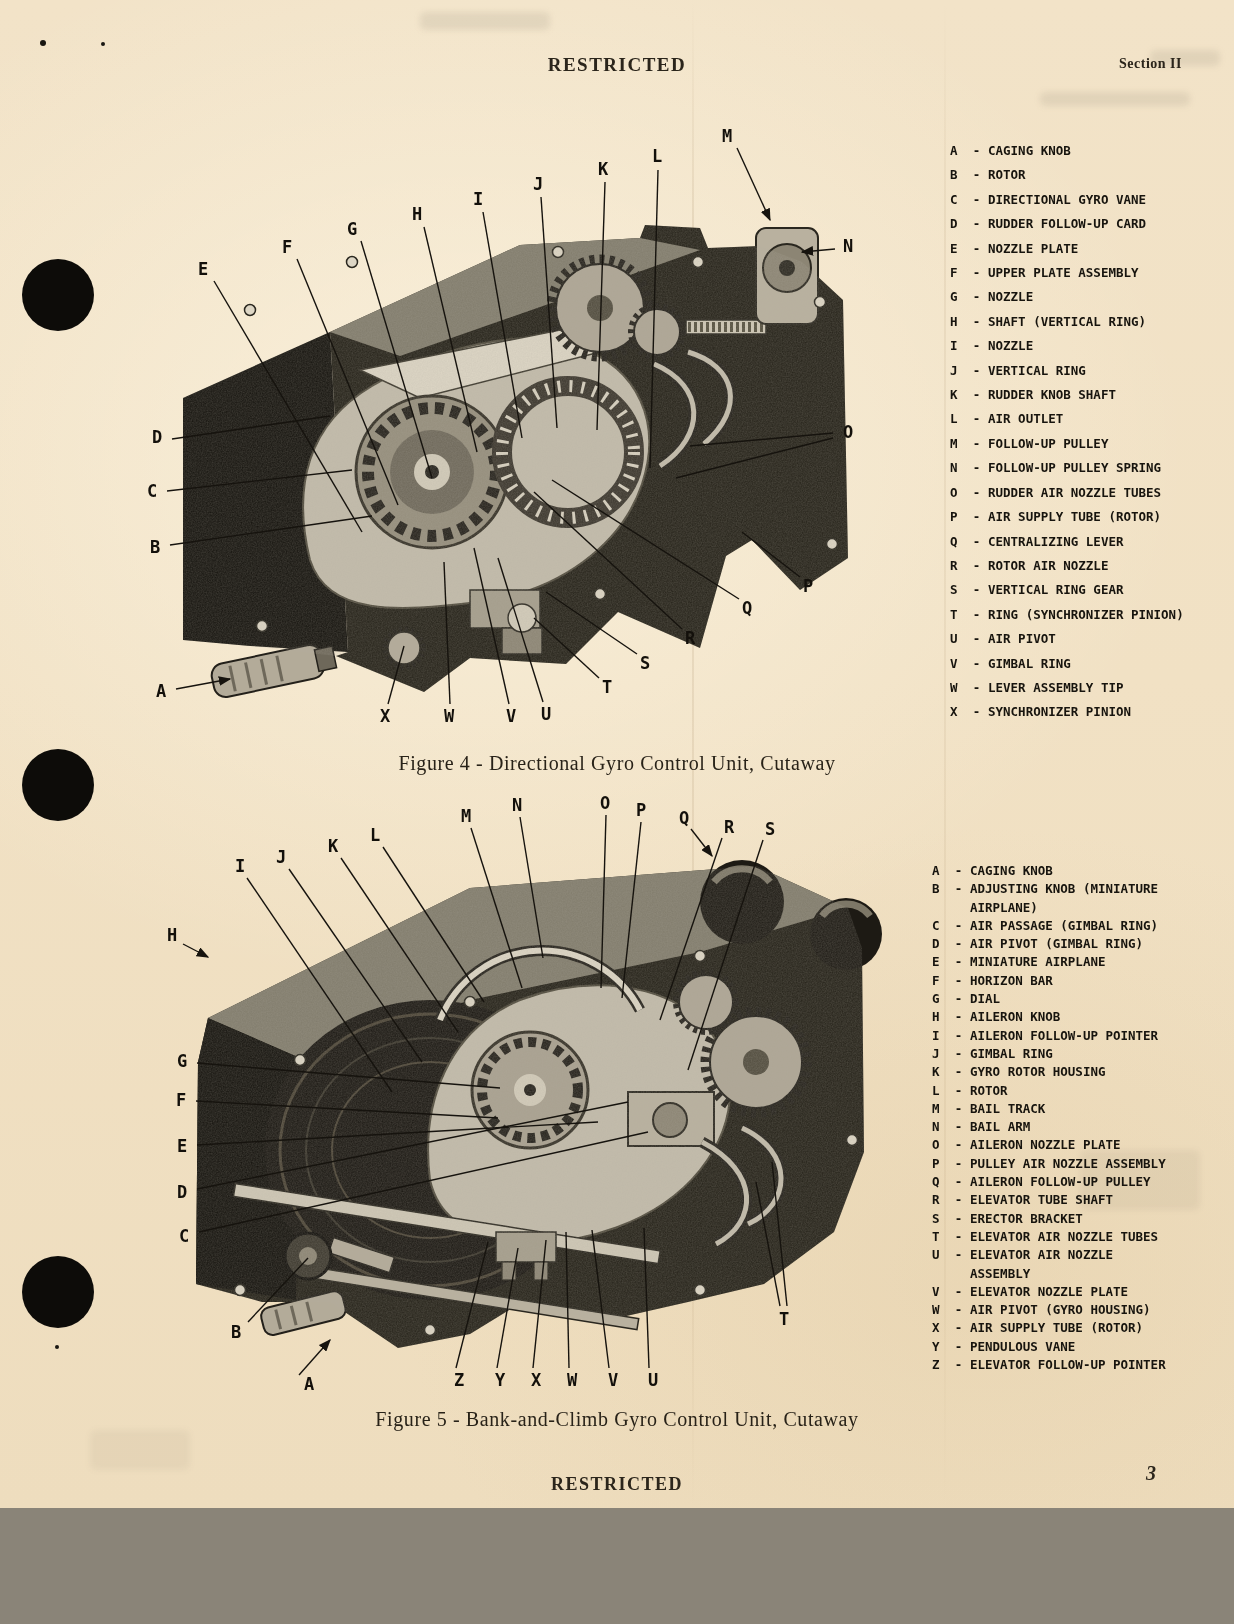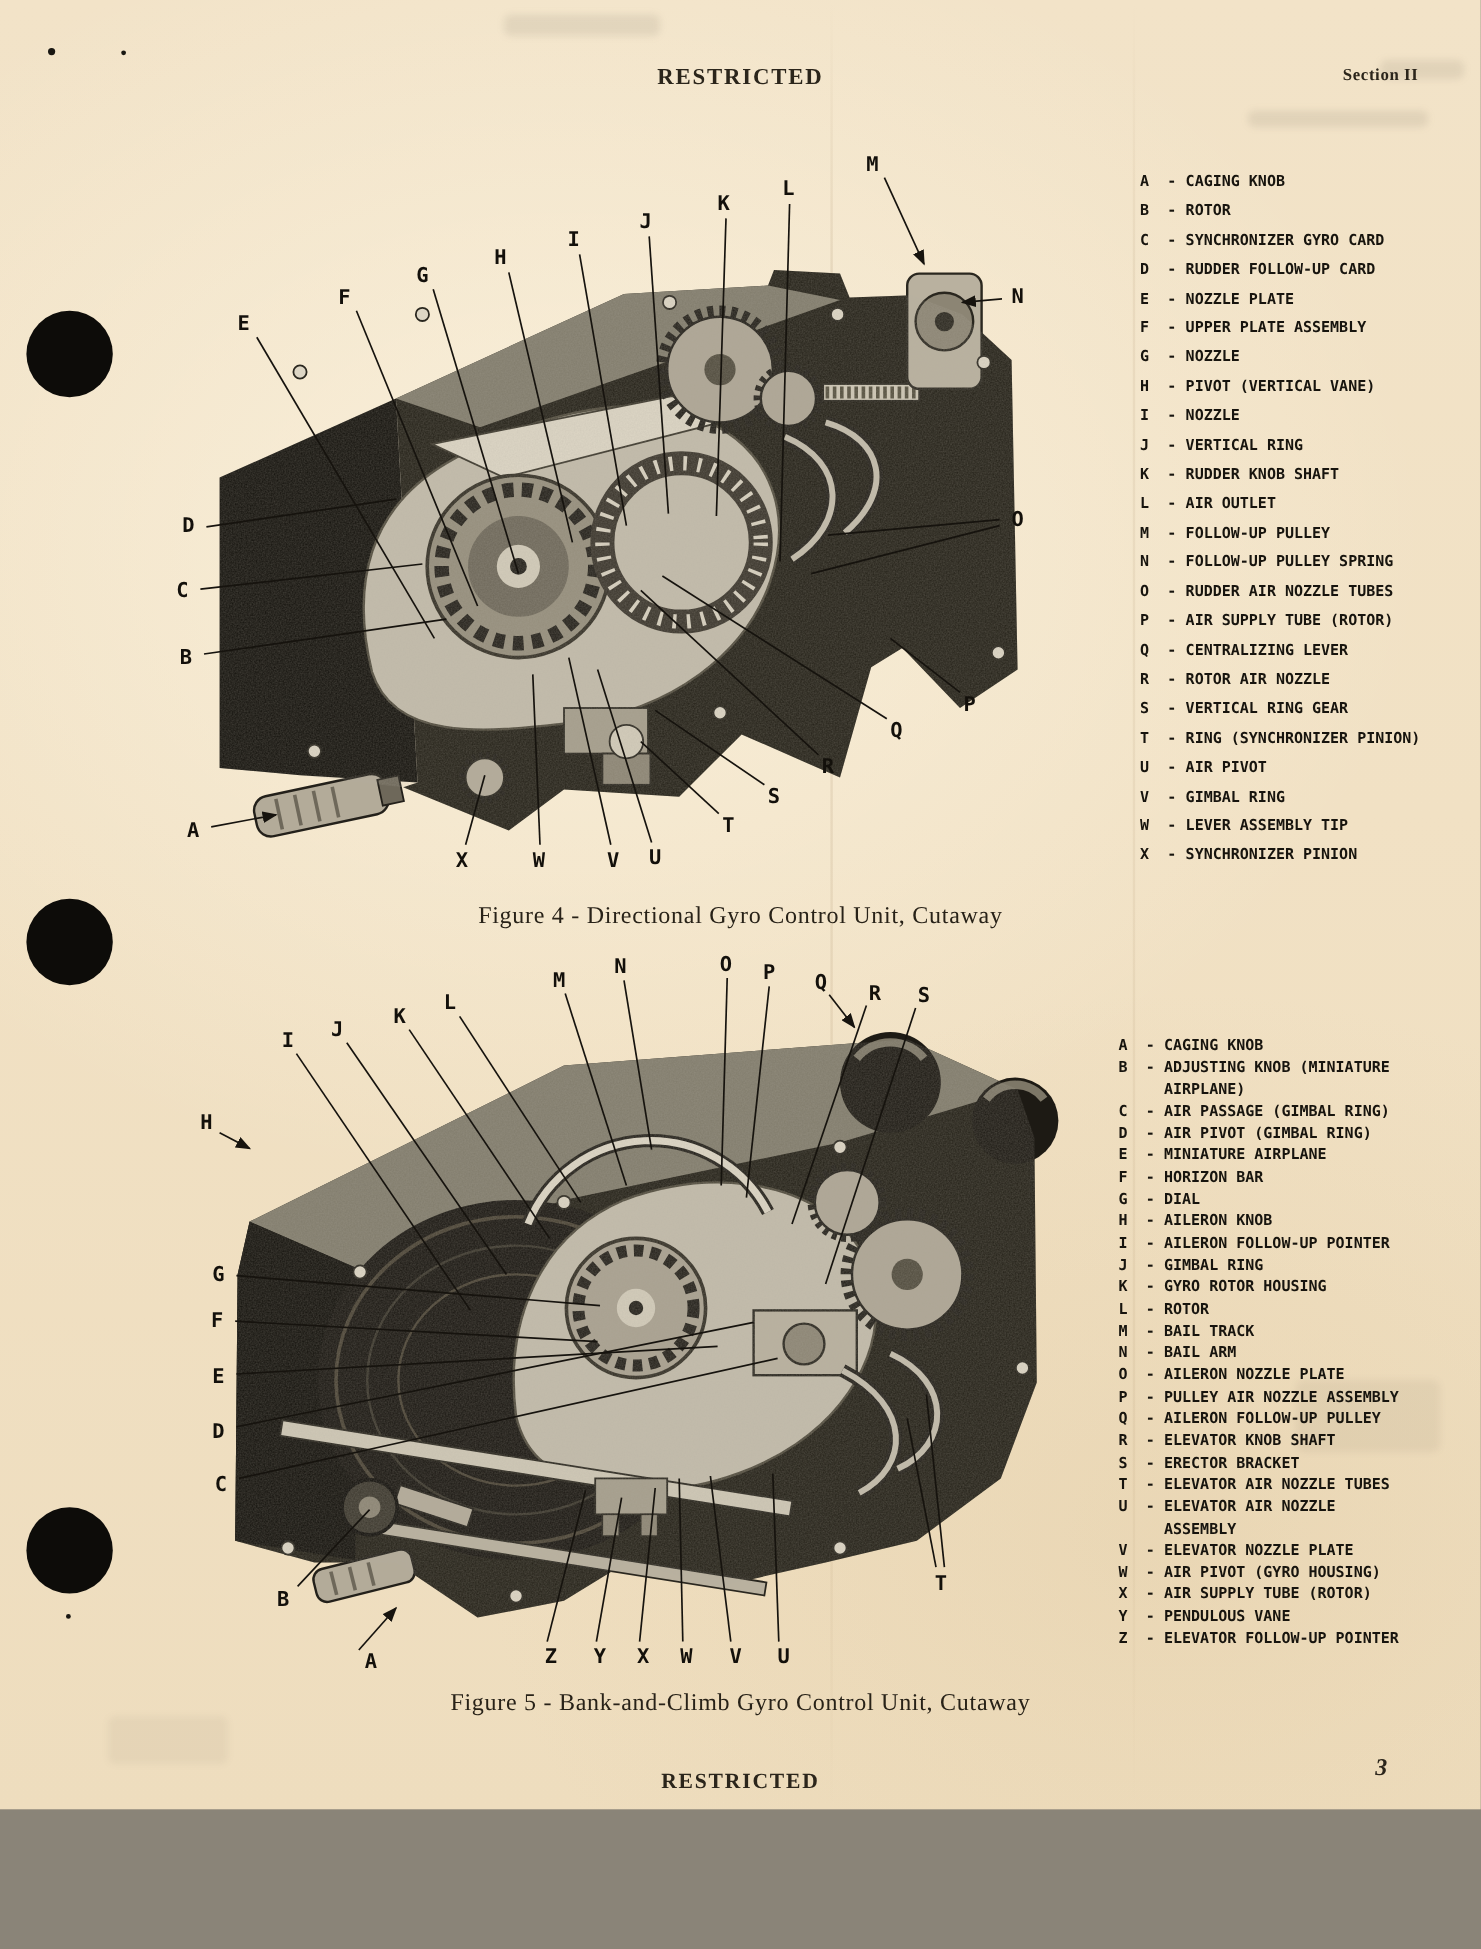--- a/index.html
+++ b/index.html
@@ -197,21 +197,21 @@
         <span class="lg-label">CAGING KNOB</span>
       </div>
       <div class="legend-row">
         <span class="lg-letter">B</span>
         <span class="lg-dash">-</span>
         <span class="lg-label">ROTOR</span>
       </div>
       <div class="legend-row">
         <span class="lg-letter">C</span>
         <span class="lg-dash">-</span>
-        <span class="lg-label">SYNCHRONIZER GYRO CARD</span>
+        <span class="lg-label">DIRECTIONAL GYRO VANE</span>
       </div>
       <div class="legend-row">
         <span class="lg-letter">D</span>
         <span class="lg-dash">-</span>
         <span class="lg-label">RUDDER FOLLOW-UP CARD</span>
       </div>
       <div class="legend-row">
         <span class="lg-letter">E</span>
         <span class="lg-dash">-</span>
         <span class="lg-label">NOZZLE PLATE</span>
@@ -222,21 +222,21 @@
         <span class="lg-label">UPPER PLATE ASSEMBLY</span>
       </div>
       <div class="legend-row">
         <span class="lg-letter">G</span>
         <span class="lg-dash">-</span>
         <span class="lg-label">NOZZLE</span>
       </div>
       <div class="legend-row">
         <span class="lg-letter">H</span>
         <span class="lg-dash">-</span>
-        <span class="lg-label">PIVOT (VERTICAL VANE)</span>
+        <span class="lg-label">SHAFT (VERTICAL RING)</span>
       </div>
       <div class="legend-row">
         <span class="lg-letter">I</span>
         <span class="lg-dash">-</span>
         <span class="lg-label">NOZZLE</span>
       </div>
       <div class="legend-row">
         <span class="lg-letter">J</span>
         <span class="lg-dash">-</span>
         <span class="lg-label">VERTICAL RING</span>
@@ -541,21 +541,21 @@
         <span class="lg-label">PULLEY AIR NOZZLE ASSEMBLY</span>
       </div>
       <div class="legend-row">
         <span class="lg-letter">Q</span>
         <span class="lg-dash">-</span>
         <span class="lg-label">AILERON FOLLOW-UP PULLEY</span>
       </div>
       <div class="legend-row">
         <span class="lg-letter">R</span>
         <span class="lg-dash">-</span>
-        <span class="lg-label">ELEVATOR KNOB SHAFT</span>
+        <span class="lg-label">ELEVATOR TUBE SHAFT</span>
       </div>
       <div class="legend-row">
         <span class="lg-letter">S</span>
         <span class="lg-dash">-</span>
         <span class="lg-label">ERECTOR BRACKET</span>
       </div>
       <div class="legend-row">
         <span class="lg-letter">T</span>
         <span class="lg-dash">-</span>
         <span class="lg-label">ELEVATOR AIR NOZZLE TUBES</span>

